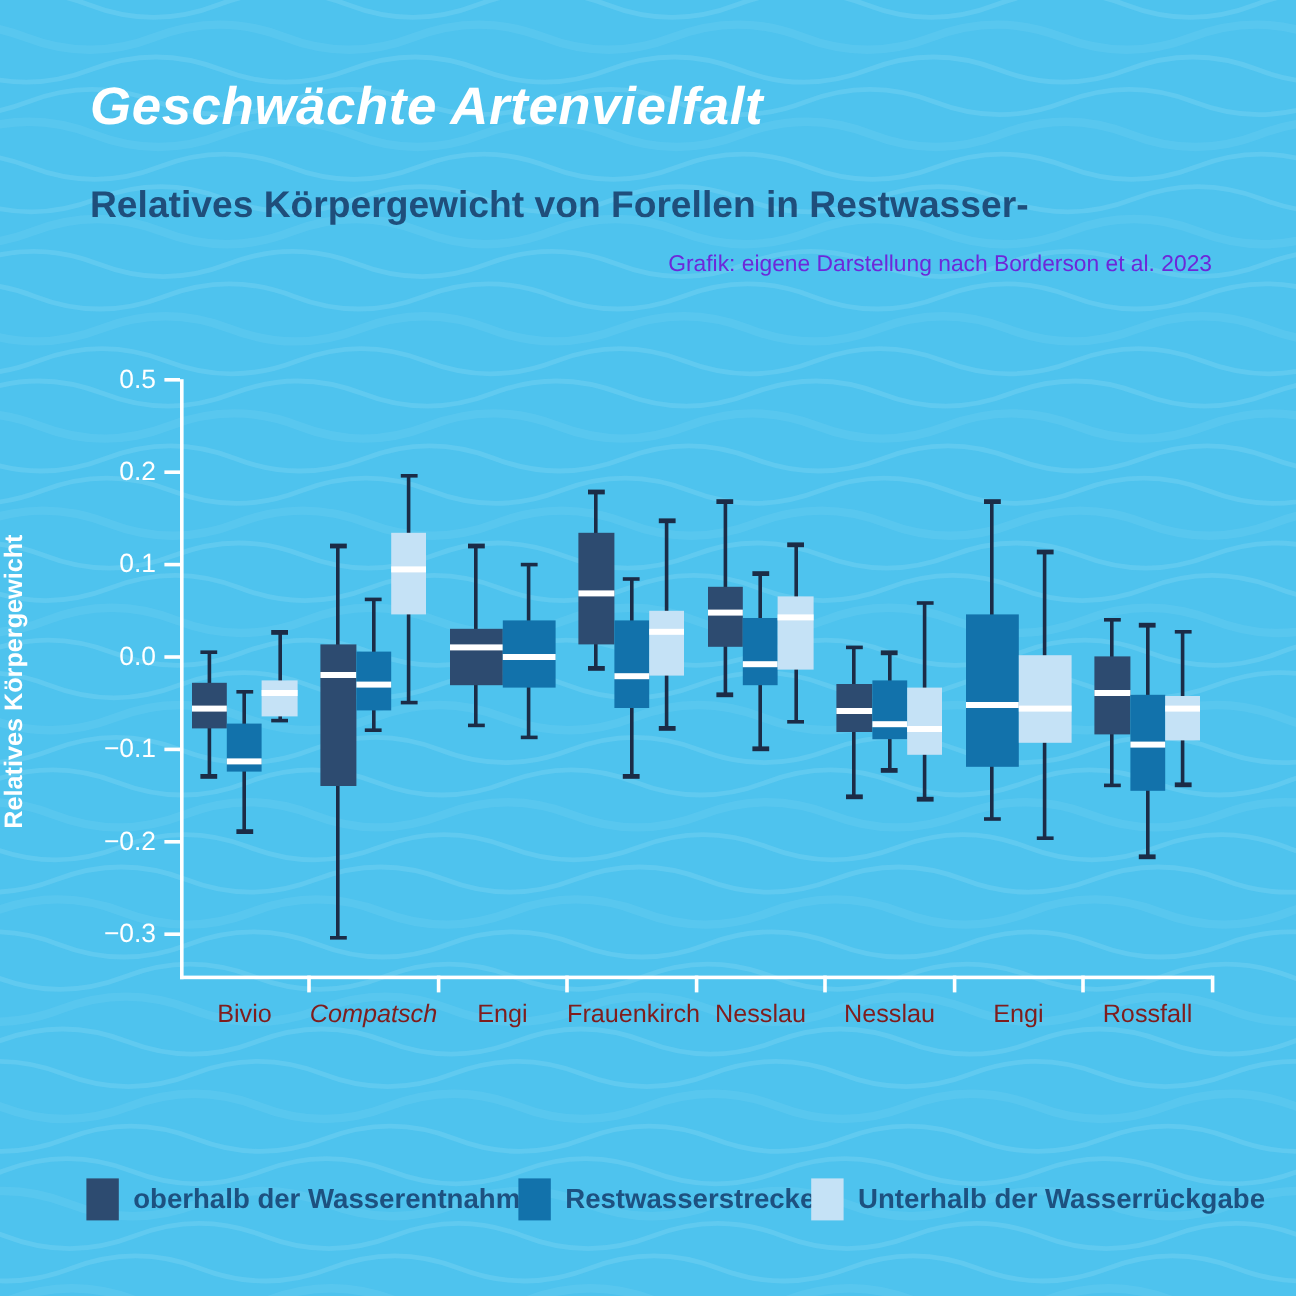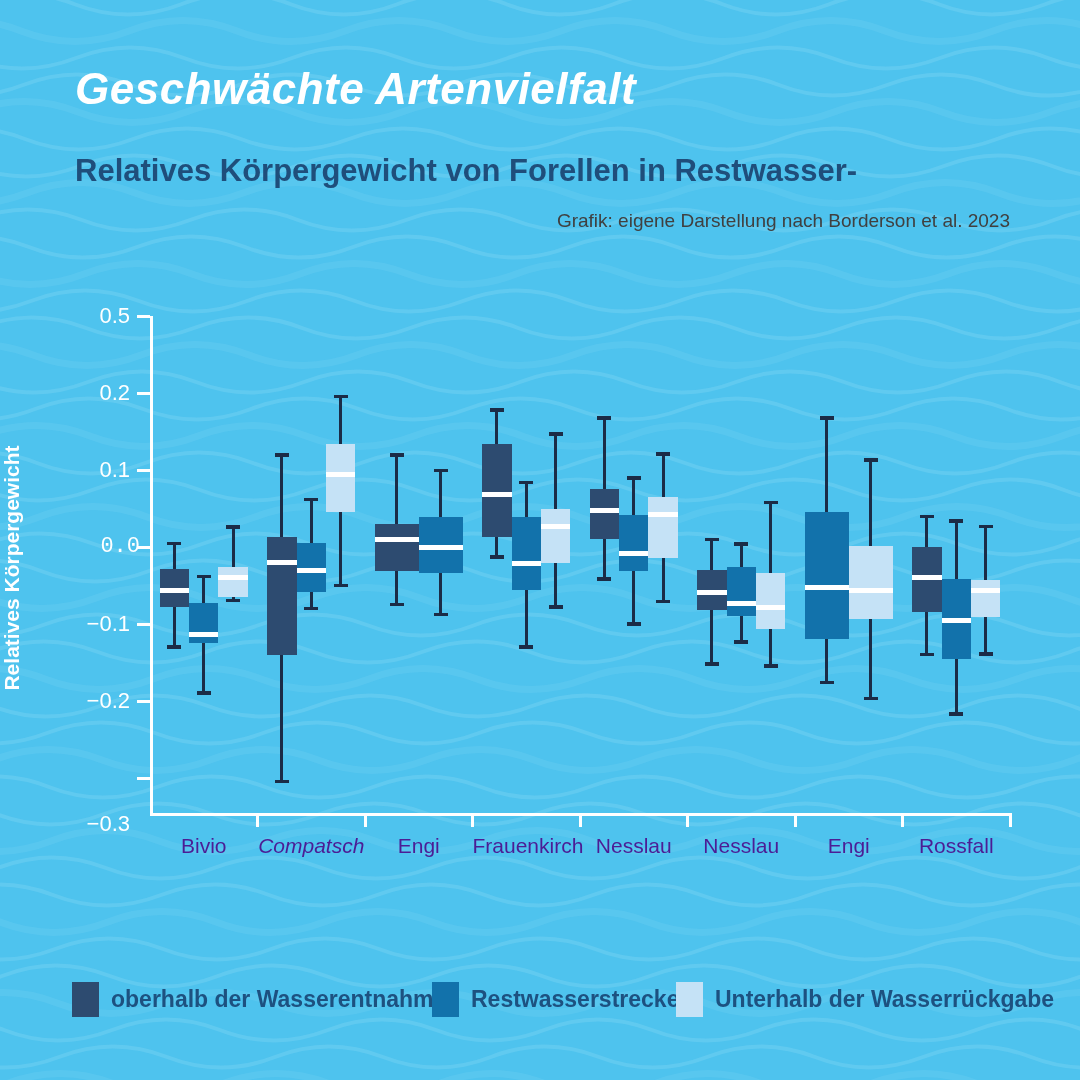--- a/index.html
+++ b/index.html
@@ -18,37 +18,37 @@
     font-size:44px;font-weight:bold;font-style:italic;
     color:#FFFFFF;letter-spacing:.5px;
   }
   .subtitle{
     position:absolute;left:75px;top:148px;
     font-size:31px;font-weight:bold;
     color:#1F4E7B;line-height:46px;
   }
   .credit{
     position:absolute;right:70px;top:210px;
-    font-size:19px;color:#404040;
+    font-size:19px;color:#6d28d9;
   }
   .y-axis-title{
     position:absolute;left:-158px;top:556px;width:340px;
     transform:rotate(-90deg);transform-origin:center;
     text-align:center;color:#FFFFFF;font-weight:bold;font-size:21px;
   }
   .x-axis-title{
     position:absolute;left:152px;top:884px;width:858px;
     text-align:center;color:#FFFFFF;font-weight:bold;font-size:22px;
   }
   .ytick-label{
     position:absolute;width:80px;text-align:right;
     color:#FFFFFF;font-size:22px;
   }
   .xcat-label{
-    position:absolute;text-align:center;color:#4c1d95;font-size:21px;
+    position:absolute;text-align:center;color:#7f1d1d;font-size:21px;
   }
   .box{position:absolute;}
 
   .legend{position:absolute;left:0;top:982px;width:1080px;height:40px;z-index:2;}
   .legend-item{position:absolute;display:flex;align-items:center;}
   .legend-swatch{width:27px;height:35px;margin-right:12px;flex:none;}
   .legend-label{font-size:23px;font-weight:bold;color:#1D5180;white-space:nowrap;}
 </style>
 </head>
 <body>
@@ -113,27 +113,27 @@
     <div id="plot" class="abs" style="left:0;top:0;width:1080px;height:1080px;">
       <div class="y-axis-title">Relatives Körpergewicht</div>
     <div class="abs" style="left: 150px; top: 316px; width: 3px; height: 500px; background: rgb(255, 255, 255);"></div>
         <div class="abs" style="left: 137px; top: 314.5px; width: 13px; height: 3px; background: rgb(255, 255, 255);"></div>
         <div class="ytick-label" style="left: 50px; top: 303px; width: 80px;">0.5</div>
         <div class="abs" style="left: 137px; top: 391.5px; width: 13px; height: 3px; background: rgb(255, 255, 255);"></div>
         <div class="ytick-label" style="left: 50px; top: 380px; width: 80px;">0.2</div>
         <div class="abs" style="left: 137px; top: 468.5px; width: 13px; height: 3px; background: rgb(255, 255, 255);"></div>
         <div class="ytick-label" style="left: 50px; top: 457px; width: 80px;">0.1</div>
         <div class="abs" style="left: 137px; top: 545.5px; width: 13px; height: 3px; background: rgb(255, 255, 255);"></div>
-        <div class="ytick-label" style="left: 60px; top: 534px; width: 80px; font-family: Liberation Mono, monospace;">0.0</div>
+        <div class="ytick-label" style="left: 50px; top: 534px; width: 80px;">0.0</div>
         <div class="abs" style="left: 137px; top: 622.5px; width: 13px; height: 3px; background: rgb(255, 255, 255);"></div>
         <div class="ytick-label" style="left: 50px; top: 611px; width: 80px;">−0.1</div>
         <div class="abs" style="left: 137px; top: 699.5px; width: 13px; height: 3px; background: rgb(255, 255, 255);"></div>
         <div class="ytick-label" style="left: 50px; top: 688px; width: 80px;">−0.2</div>
         <div class="abs" style="left: 137px; top: 776.5px; width: 13px; height: 3px; background: rgb(255, 255, 255);"></div>
-        <div class="ytick-label" style="left: 50px; top: 765px; width: 80px; margin-top: 46px;">−0.3</div>
+        <div class="ytick-label" style="left: 50px; top: 765px; width: 80px;">−0.3</div>
         <div class="abs" style="left: 150px; top: 813px; width: 860px; height: 3px; background: rgb(255, 255, 255);"></div>
         <div class="abs" style="left: 256px; top: 813px; width: 3px; height: 14px; background: rgb(255, 255, 255);"></div>
         <div class="abs" style="left: 363.5px; top: 813px; width: 3px; height: 14px; background: rgb(255, 255, 255);"></div>
         <div class="abs" style="left: 471px; top: 813px; width: 3px; height: 14px; background: rgb(255, 255, 255);"></div>
         <div class="abs" style="left: 578.5px; top: 813px; width: 3px; height: 14px; background: rgb(255, 255, 255);"></div>
         <div class="abs" style="left: 686px; top: 813px; width: 3px; height: 14px; background: rgb(255, 255, 255);"></div>
         <div class="abs" style="left: 793.5px; top: 813px; width: 3px; height: 14px; background: rgb(255, 255, 255);"></div>
         <div class="abs" style="left: 901px; top: 813px; width: 3px; height: 14px; background: rgb(255, 255, 255);"></div>
         <div class="abs" style="left: 1008.5px; top: 813px; width: 3px; height: 14px; background: rgb(255, 255, 255);"></div>
         <div class="xcat-label" style="left: 150px; top: 834px; width: 107.5px;">Bivio</div>

